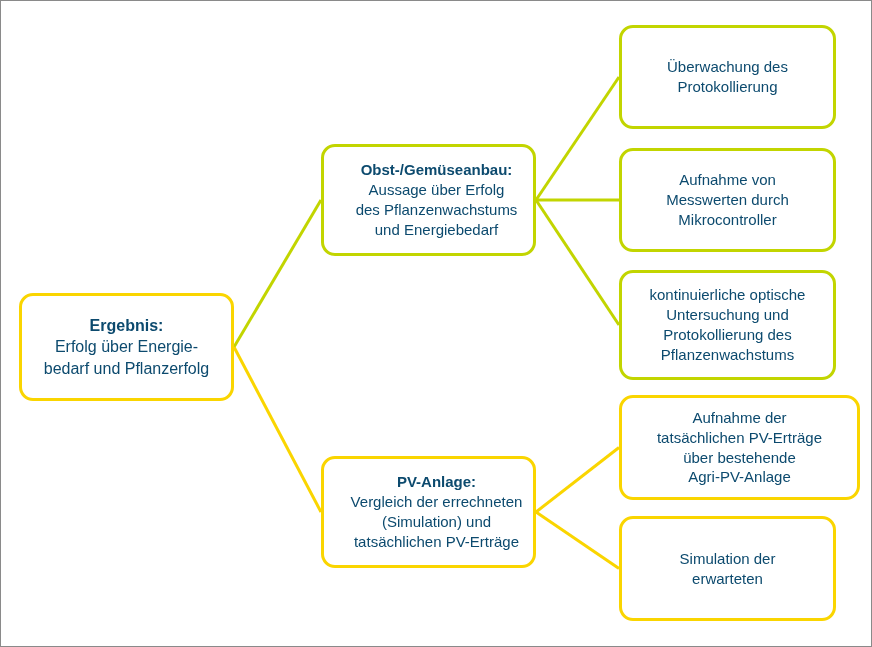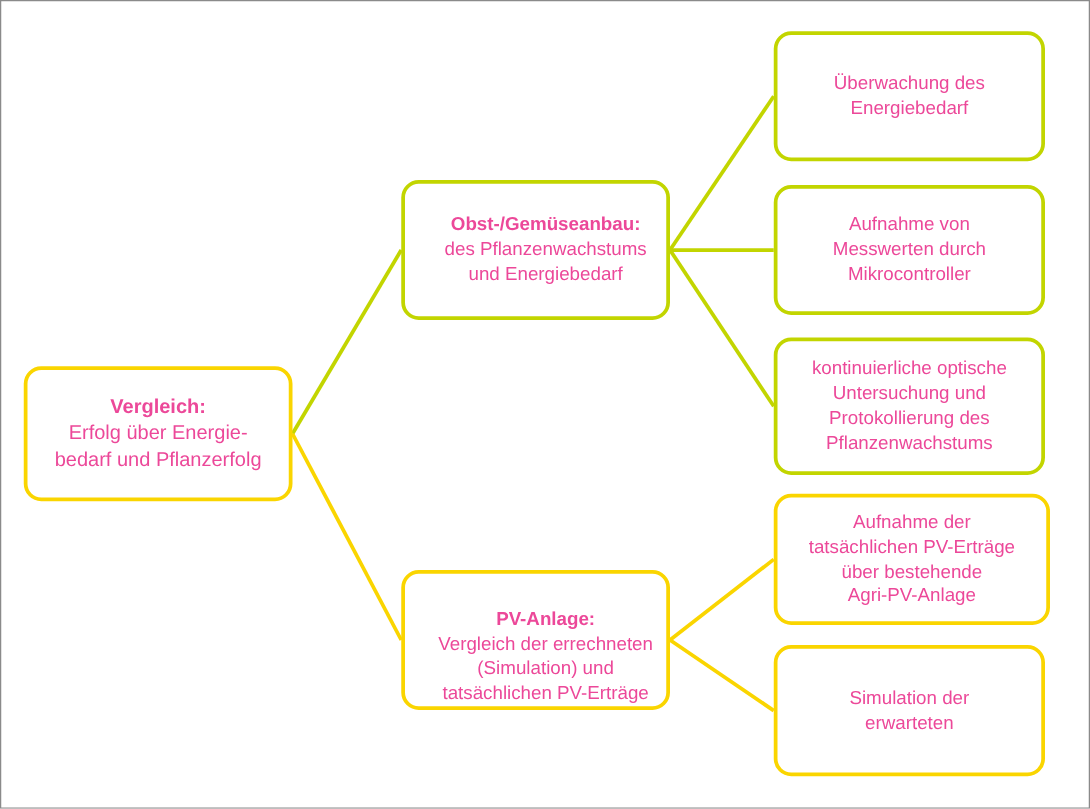--- a/index.html
+++ b/index.html
@@ -31,21 +31,21 @@
     position: absolute;
     box-sizing: border-box;
     background: #ffffff;
     border-style: solid;
     border-width: 3px;
     border-radius: 14px;
     display: flex;
     align-items: center;
     justify-content: center;
     text-align: center;
-    color: #ec4899;
+    color: #0c4a6e;
     line-height: 1.32;
     z-index: 2;
   }
   .node .lines {
     display: block;
     width: 100%;
     padding: 0 8px;
     box-sizing: border-box;
   }
   .node .ln {
@@ -67,62 +67,63 @@
       <line x1="233" y1="346" x2="320" y2="199" stroke="#C2D500" stroke-width="3" stroke-linecap="butt"></line>
       <line x1="233" y1="346" x2="320" y2="511" stroke="#FAD500" stroke-width="3" stroke-linecap="butt"></line>
       <line x1="535" y1="199" x2="618" y2="76" stroke="#C2D500" stroke-width="3" stroke-linecap="butt"></line>
       <line x1="535" y1="199" x2="618" y2="199" stroke="#C2D500" stroke-width="3" stroke-linecap="butt"></line>
       <line x1="535" y1="199" x2="618" y2="324" stroke="#C2D500" stroke-width="3" stroke-linecap="butt"></line>
       <line x1="535" y1="511" x2="618" y2="446.5" stroke="#FAD500" stroke-width="3" stroke-linecap="butt"></line>
       <line x1="535" y1="511" x2="618" y2="567.5" stroke="#FAD500" stroke-width="3" stroke-linecap="butt"></line>
     </svg>
 <div class="node n-root" style="left: 18px; top: 292px; width: 215px; height: 108px; border-color: rgb(250, 213, 0);">
       <span class="lines">
-        <span class="ln bold">Vergleich:</span>
+        <span class="ln bold">Ergebnis:</span>
         <span class="ln">Erfolg über Energie-</span>
         <span class="ln">bedarf und Pflanzerfolg</span>
       </span>
     </div>
     <div class="node n-mid" style="left: 320px; top: 143px; width: 215px; height: 112px; border-color: rgb(194, 213, 0);">
       <span class="lines">
         <span class="ln bold">Obst-/Gemüseanbau:</span>
+        <span class="ln">Aussage über Erfolg</span>
         <span class="ln">des Pflanzenwachstums</span>
         <span class="ln">und Energiebedarf</span>
       </span>
     </div>
-    <div class="node n-mid" style="left: 320px; top: 455px; width: 215px; height: 112px; border-color: rgb(250, 213, 0); align-items: flex-end;">
+    <div class="node n-mid" style="left: 320px; top: 455px; width: 215px; height: 112px; border-color: rgb(250, 213, 0);">
       <span class="lines">
         <span class="ln bold">PV-Anlage:</span>
         <span class="ln">Vergleich der errechneten</span>
         <span class="ln">(Simulation) und</span>
         <span class="ln">tatsächlichen PV-Erträge</span>
       </span>
     </div>
     <div class="node n-leaf" style="left: 618px; top: 24px; width: 217px; height: 104px; border-color: rgb(194, 213, 0);">
       <span class="lines">
         <span class="ln">Überwachung des</span>
-        <span class="ln">Energiebedarf</span>
+        <span class="ln">Protokollierung</span>
       </span>
     </div>
     <div class="node n-leaf" style="left: 618px; top: 147px; width: 217px; height: 104px; border-color: rgb(194, 213, 0);">
       <span class="lines">
         <span class="ln">Aufnahme von</span>
         <span class="ln">Messwerten durch</span>
         <span class="ln">Mikrocontroller</span>
       </span>
     </div>
     <div class="node n-leaf" style="left: 618px; top: 269px; width: 217px; height: 110px; border-color: rgb(194, 213, 0);">
       <span class="lines">
         <span class="ln">kontinuierliche optische</span>
         <span class="ln">Untersuchung und</span>
         <span class="ln">Protokollierung des</span>
         <span class="ln">Pflanzenwachstums</span>
       </span>
     </div>
-    <div class="node n-leaf" style="left: 618px; top: 394px; width: 221px; height: 105px; border-color: rgb(250, 213, 0);">
+    <div class="node n-leaf" style="left: 618px; top: 394px; width: 241px; height: 105px; border-color: rgb(250, 213, 0);">
       <span class="lines">
         <span class="ln">Aufnahme der</span>
         <span class="ln">tatsächlichen PV-Erträge</span>
         <span class="ln">über bestehende</span>
         <span class="ln">Agri-PV-Anlage</span>
       </span>
     </div>
     <div class="node n-leaf" style="left: 618px; top: 515px; width: 217px; height: 105px; border-color: rgb(250, 213, 0); text-align: center;">
       <span class="lines">
         <span class="ln">Simulation der</span>

